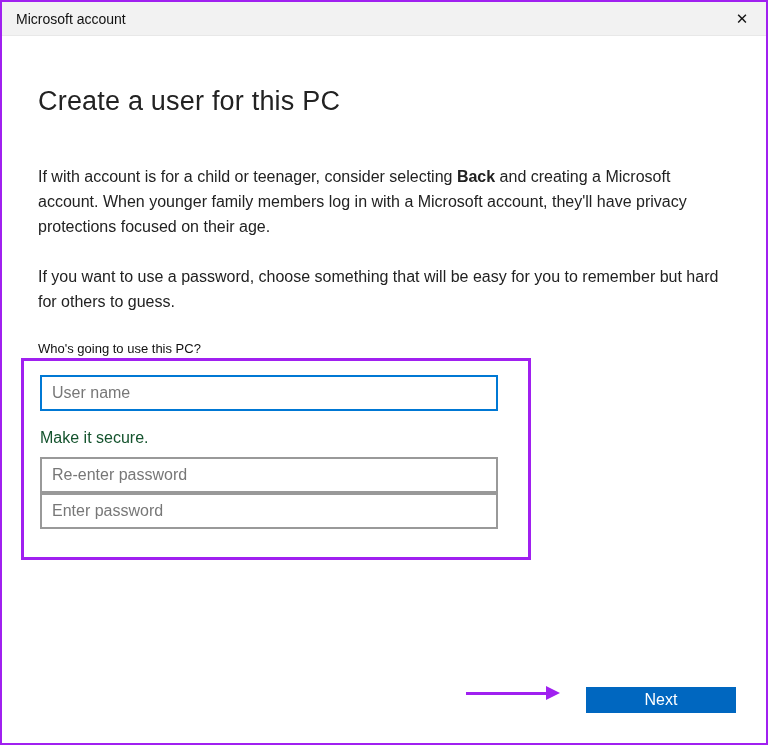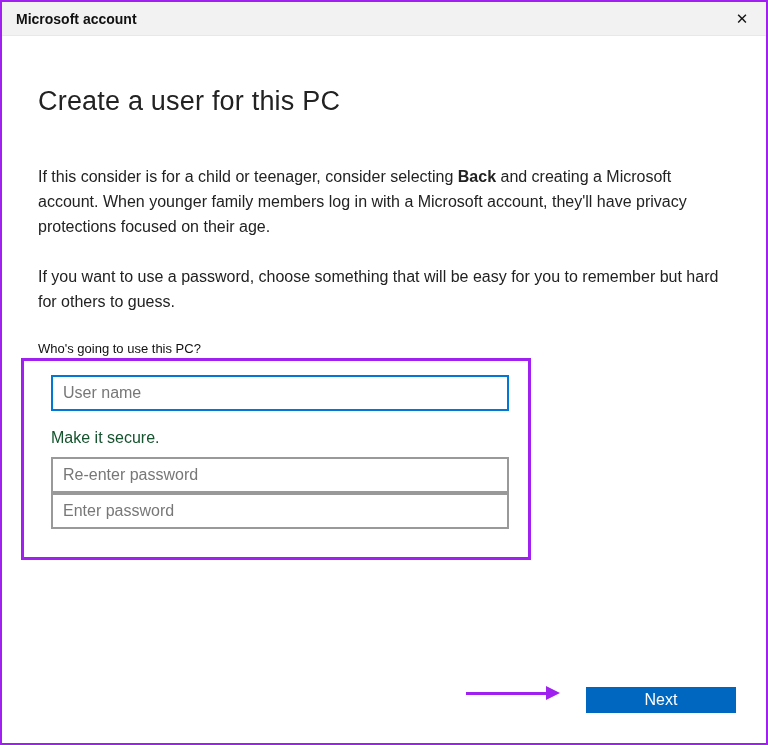--- a/index.html
+++ b/index.html
@@ -1,26 +1,26 @@
 <!DOCTYPE html>
 <html><head>
   <meta charset="utf-8">
   <style>
     * { box-sizing: border-box; margin: 0; padding: 0; font-family: 'Segoe UI', Tahoma, sans-serif; }
     body { width: 768px; height: 745px; background: #fff; }
     .outer { width: 768px; height: 745px; border: 2px solid #a020f0; background: #fff; position: relative; }
     .titlebar { height: 34px; width: 100%; background: #f2f2f2; border-bottom: 1px solid #e8e8e8; display: flex; align-items: center; justify-content: space-between; padding: 0 4px 0 14px; }
-    .titlebar-title { font-size: 14px; color: #111; font-weight: 700; }
+    .titlebar-title { font-size: 14px; color: #111; font-weight: 400; }
     .close-btn { width: 40px; height: 34px; display: flex; align-items: center; justify-content: center; font-size: 15px; color: #111; cursor: pointer; }
     .content { padding: 50px 36px 0 36px; }
     .heading { font-size: 27px; font-weight: 300; color: #222; margin-bottom: 48px; letter-spacing: 0.2px; }
     .para { font-size: 16px; color: #222; line-height: 1.55; margin-bottom: 26px; max-width: 700px; }
     .para b { font-weight: 600; }
     .label { font-size: 13px; color: #111; margin-bottom: 10px; margin-top: 14px; }
-    .highlight-box { border: 3px solid #a020f0; padding: 14px 16px 18px 27px; width: 510px; margin-left: -17px; margin-top: -8px; }
+    .highlight-box { border: 3px solid #a020f0; padding: 14px 16px 18px 16px; width: 510px; margin-left: -17px; margin-top: -8px; }
     .field { width: 458px; height: 36px; border: 2px solid #999; padding: 0 10px; font-size: 16px; color: #444; display: flex; align-items: center; margin-bottom: 10px; }
     .field.focused { border: 2px solid #0078d4; }
     .field-placeholder { color: #777; font-size: 16px; }
     .inner-label { font-size: 16px; color: #14532d; margin: 18px 0 10px 0; }
     .next-btn { position: absolute; right: 30px; bottom: 30px; width: 150px; height: 26px; background: #0067c0; color: #fff; font-size: 16px; display: flex; align-items: center; justify-content: center; cursor: pointer; font-weight: 400; }
     .arrow { position: absolute; right: 200px; bottom: 40px; width: 100px; height: 20px; display: flex; align-items: center; }
     .arrow-line { width: 80px; height: 3px; background: #a020f0; }
     .arrow-head { width: 0; height: 0; border-top: 7px solid transparent; border-bottom: 7px solid transparent; border-left: 14px solid #a020f0; }
   </style>
 </head>
@@ -31,21 +31,21 @@
     <span class="titlebar-title">Microsoft account</span>
     <div class="close-btn">
       <span>✕</span>
     </div>
   </div>
 
   <div class="content">
     <h1 class="heading">Create a user for this PC</h1>
 
     <p class="para">
-      <span>If this consider is for a child or teenager, consider selecting </span><b>Back</b><span> and creating a Microsoft account. When younger family members log in with a Microsoft account, they'll have privacy protections focused on their age.</span>
+      <span>If with account is for a child or teenager, consider selecting </span><b>Back</b><span> and creating a Microsoft account. When younger family members log in with a Microsoft account, they'll have privacy protections focused on their age.</span>
     </p>
 
     <p class="para">If you want to use a password, choose something that will be easy for you to remember but hard for others to guess.</p>
 
     <div class="label">Who's going to use this PC?</div>
 
     <div class="highlight-box">
       <div class="field focused">
         <span class="field-placeholder">User name</span>
       </div>

